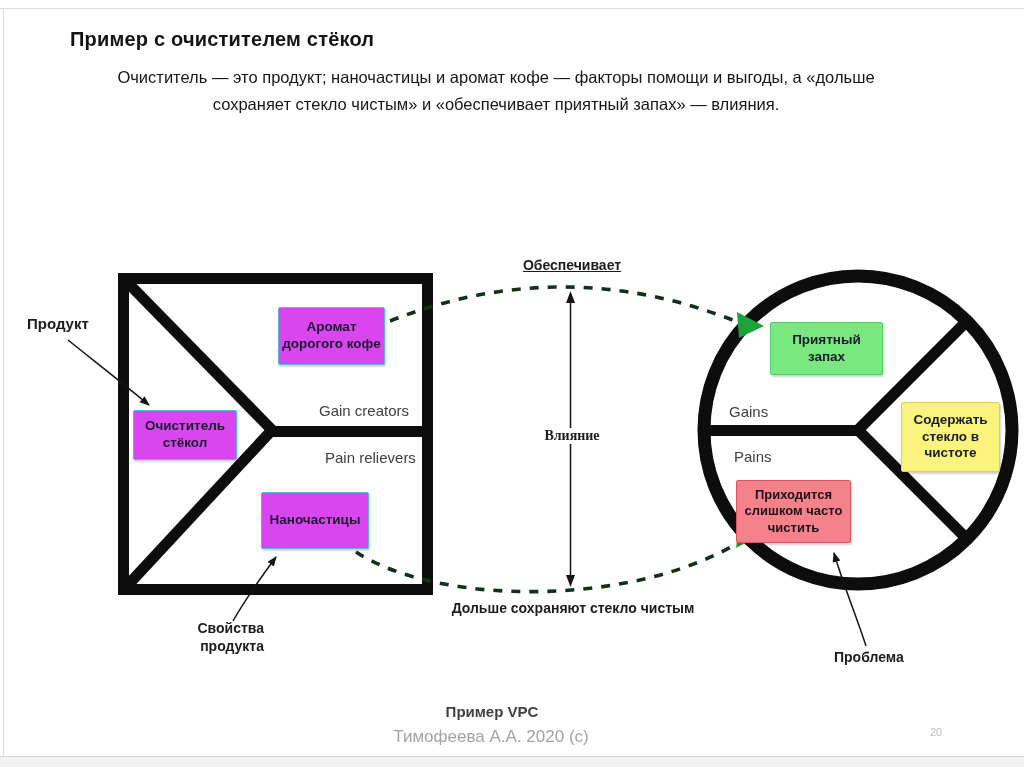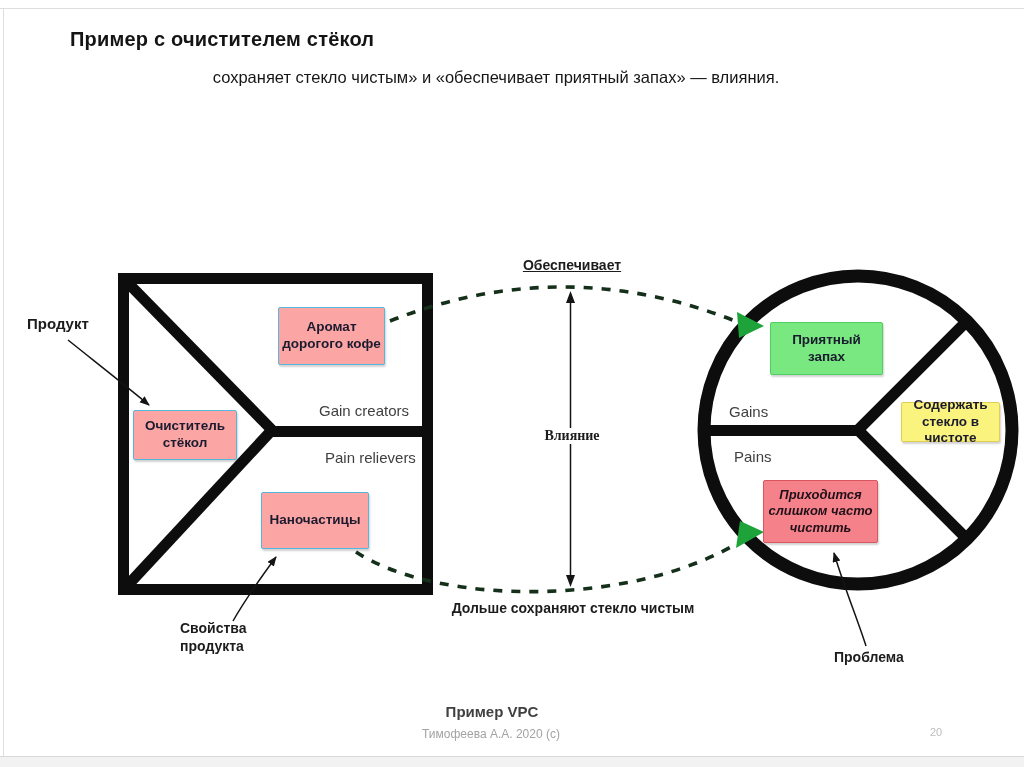--- a/index.html
+++ b/index.html
@@ -19,63 +19,64 @@
   .slide-title{left:70px;top:28px;font-size:20px;font-weight:bold;color:#141414;letter-spacing:.2px;}
   .slide-body{left:66px;top:64px;width:860px;font-size:16.5px;line-height:27px;color:#161616;}
 
   
   .note{
     display:flex;align-items:center;justify-content:center;text-align:center;
     font-size:13.5px;font-weight:bold;line-height:1.25;color:#1b1b2f;
     border-radius:2px;box-shadow:1px 2px 2px rgba(0,0,0,.18);
     padding:2px;box-sizing:border-box;z-index:3;
   }
-  .note.blue{background:#fca5a5;border:1px solid #55b7dc;}
+  .note.blue{background:#d946ef;border:1px solid #55b7dc;}
   .note.green{background:#79e881;border:1px solid #4ecf61;}
   .note.yellow{background:#faf37e;border:1px solid #e0cf52;}
   .note.red{background:#f5828a;border:1px solid #d9565e;color:#201018;font-size:13px;}
 
   .box-aroma{left:278px;top:307px;width:107px;height:58px;}
   .box-cleaner{left:133px;top:410px;width:104px;height:50px;}
   .box-nano{left:245px;top:492px;width:108px;height:57px;margin-left:16px;}
   .box-pleasant{left:770px;top:322px;width:113px;height:53px;text-align:center;}
-  .box-keep{left:901px;top:402px;width:99px;height:40px;}
-  .box-pain{left:763px;top:480px;width:115px;height:63px;font-style:italic;}
+  .box-keep{left:901px;top:402px;width:99px;height:70px;}
+  .box-pain{left:736px;top:480px;width:115px;height:63px;}
 
   
   .dlabel{font-size:14px;font-weight:600;color:#1c1c1c;white-space:nowrap;z-index:4;}
   .glabel{font-size:15px;font-weight:400;color:#3f3f3f;white-space:nowrap;z-index:4;}
   .lbl-product{left:27px;top:315px;font-size:15px;}
   .lbl-gain-creators{left:319px;top:402px;}
   .lbl-pain-relievers{left:325px;top:449px;}
   .lbl-provides{left:572px;top:257px;transform:translateX(-50%);text-decoration:underline;}
   .lbl-influence{left:572px;top:428px;transform:translateX(-50%);background:#ffffff;padding:0 4px;font-family:Liberation Serif, serif;}
   .lbl-keeps-clean{left:573px;top:600px;transform:translateX(-50%);}
   .lbl-gains{left:729px;top:403px;}
   .lbl-pains{left:734px;top:448px;}
-  .lbl-features{left:222px;top:620px;transform:translateX(-50%);width:84px;text-align:left;white-space:normal;line-height:1.25;}
+  .lbl-features{left:222px;top:620px;transform:translateX(-50%);width:84px;text-align:right;white-space:normal;line-height:1.25;}
   .lbl-problem{left:834px;top:649px;}
 
   
   .footer-title{left:492px;top:703px;transform:translateX(-50%);font-size:15px;font-weight:600;color:#404040;white-space:nowrap;}
-  .footer-author{left:491px;top:727px;transform:translateX(-50%);font-size:12px;color:#a3a3a3;white-space:nowrap;}
+  .footer-author{left:491px;top:727px;transform:translateX(-50%);font-size:17px;color:#a3a3a3;white-space:nowrap;}
   .footer-page{left:930px;top:726px;font-size:11px;color:#bdbdbd;}
 
   svg.layer{position:absolute;left:0;top:0;z-index:2;}
 </style>
 </head>
 <body>
 
 <div class="abs frame-top"></div>
 <div class="abs frame-left"></div>
 <div class="abs frame-bottom"></div>
 <div class="abs frame-bottom-strip"></div>
 
 <div class="abs slide-title">Пример с очистителем стёкол</div>
 <div class="abs slide-body">
+  <div>Очиститель — это продукт; наночастицы и аромат кофе — факторы помощи и выгоды, а «дольше</div>
   <div>сохраняет стекло чистым» и «обеспечивает приятный запах» — влияния.</div>
 </div>
 
 <svg class="layer" width="1024" height="767" viewBox="0 0 1024 767">
   <defs>
     <marker id="mk-thin" markerWidth="12" markerHeight="10" refX="9" refY="4" orient="auto" markerUnits="userSpaceOnUse">
       <path d="M0,0 L10,4 L0,8 z" fill="#141414"></path>
     </marker>
   </defs>
 

